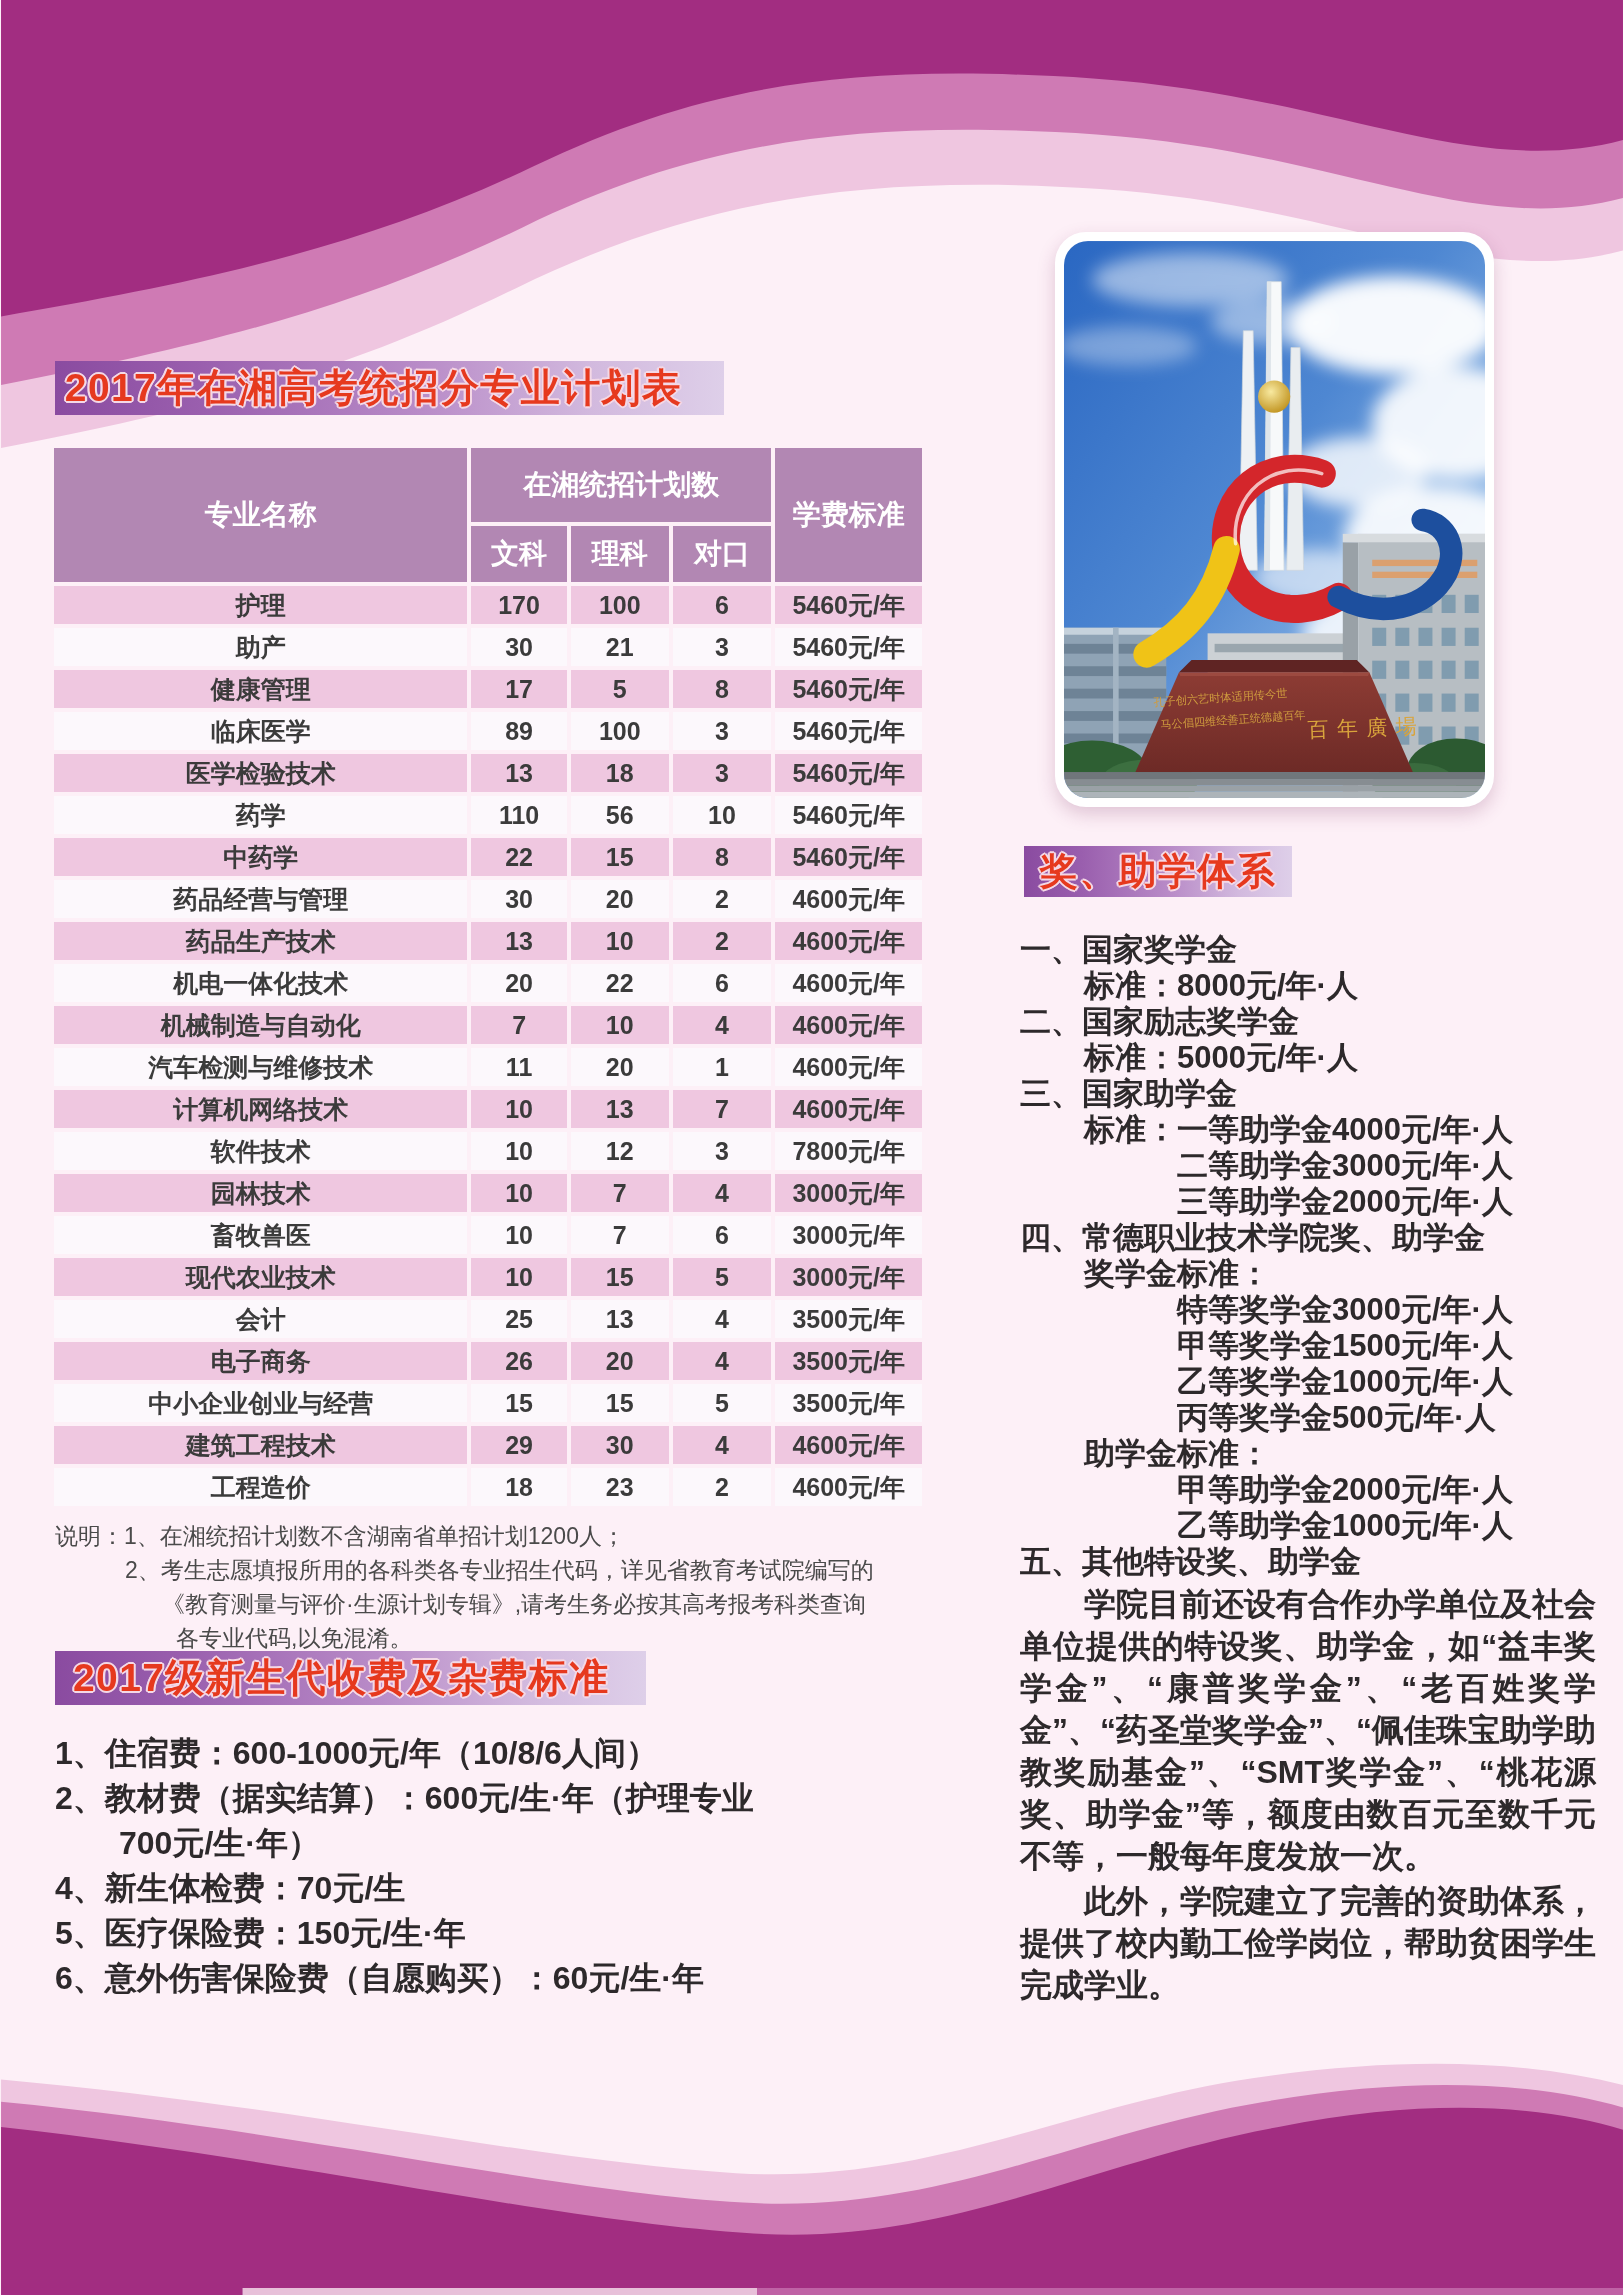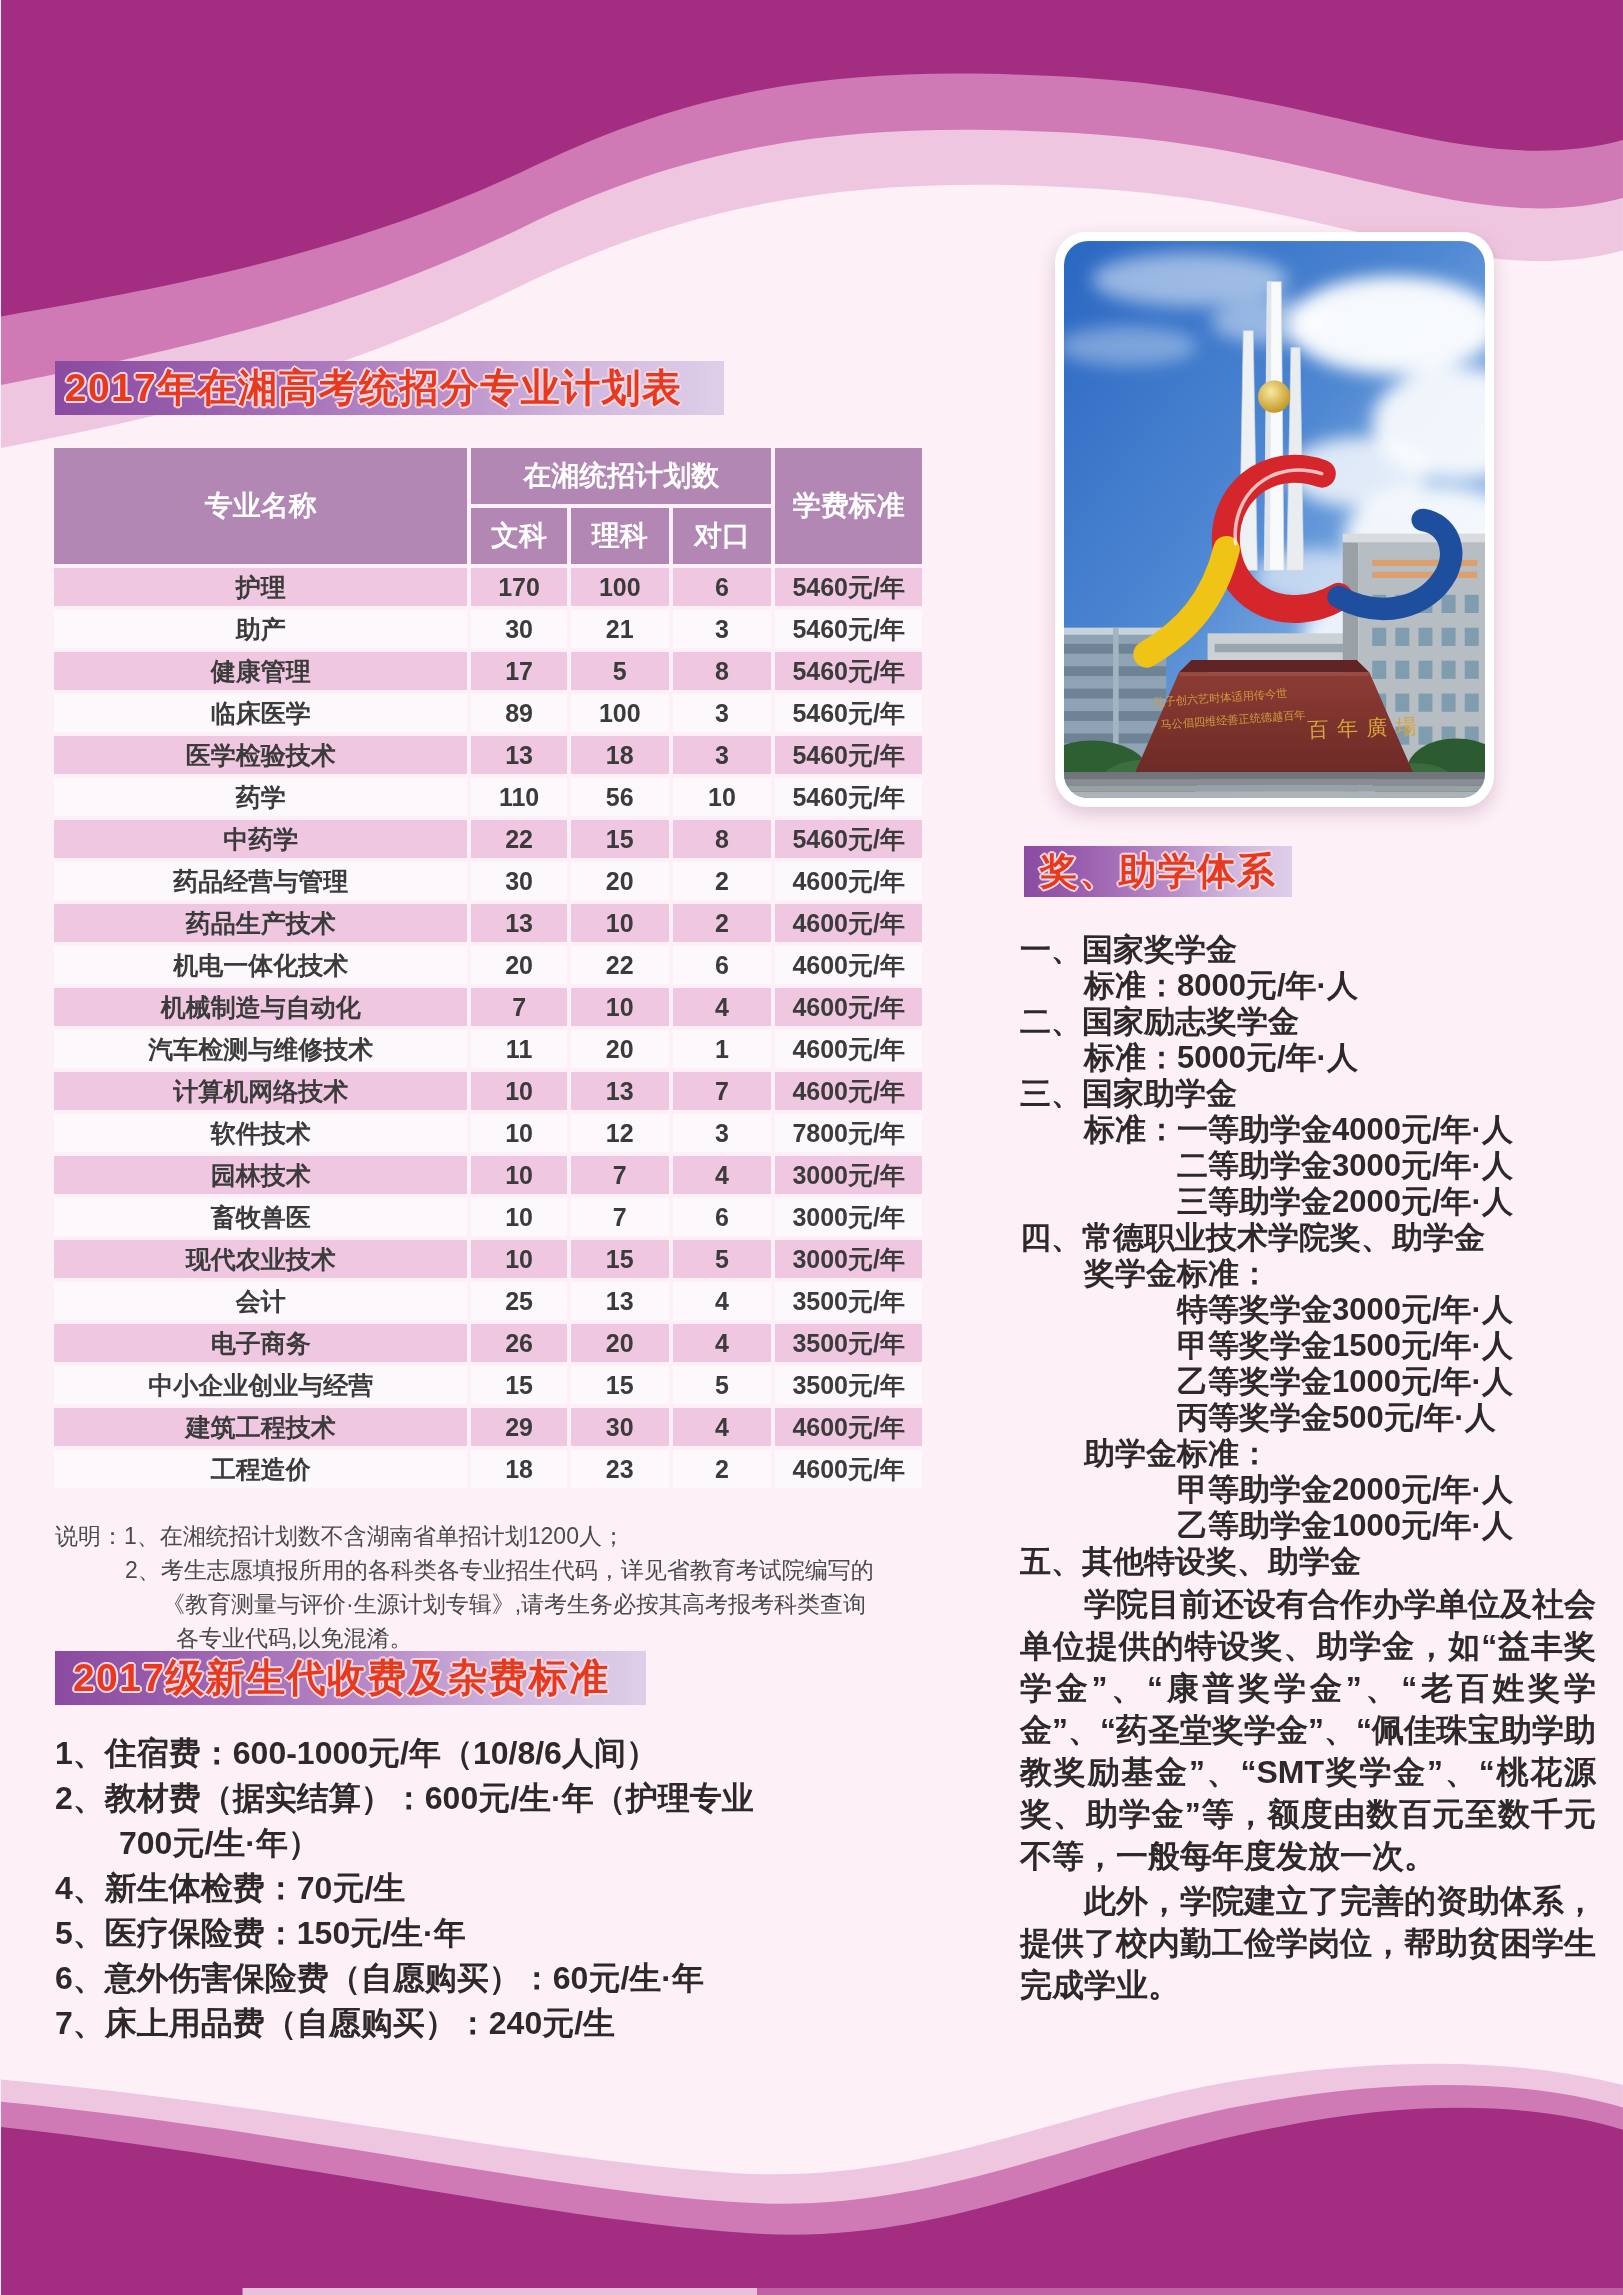--- a/index.html
+++ b/index.html
@@ -46,21 +46,21 @@
   
   #plan-table{
     position:absolute;left:50px;top:444px;
     border-collapse:separate;border-spacing:4.9px;
     table-layout:fixed;width:876px;
   }
   #plan-table th{
     background:#b287b3;color:#ffffff;font-weight:bold;font-size:28px;
     text-align:center;vertical-align:middle;padding:0;
   }
-  #plan-table .hrow1 th{height:56px;margin-top:20px;}
+  #plan-table .hrow1 th{height:74px;margin-top:20px;}
   #plan-table .hrow2 th{height:56px;text-align:center;}
   #plan-table td{
     height:38px;font-size:25px;font-weight:bold;color:#3b3b3b;
     text-align:center;vertical-align:middle;padding:0;white-space:nowrap;
   }
   #plan-table tr.row-odd td{background:#efc7e0;}
   #plan-table tr.row-even td{background:#fcf8fc;}
 
   
   #notes{position:absolute;left:55px;top:1519px;width:869px;
@@ -324,21 +324,20 @@
   <span class="stripe s4"></span>
 </div>
 
 <div id="fees-list">
     <div>1、住宿费：600-1000元/年（10/8/6人间）</div>
     <div>2、教材费（据实结算）：600元/生·年（护理专业</div>
     <div class="ind1">700元/生·年）</div>
     <div>4、新生体检费：70元/生</div>
     <div>5、医疗保险费：150元/生·年</div>
     <div>6、意外伤害保险费（自愿购买）：60元/生·年</div>
-    <div>7、床上用品费（自愿购买）：240元/生</div>
   </div>
 
 <div id="photo-card">
   <div id="photo-clip">
     <svg width="421" height="557" viewBox="0 0 601 795">
       <defs>
         <linearGradient id="skyGrad" x1="0" y1="0" x2="1" y2="1">
           <stop offset="0" stop-color="#2a67c2"></stop>
           <stop offset="0.45" stop-color="#4e87d2"></stop>
           <stop offset="0.75" stop-color="#8ab5e6"></stop>

